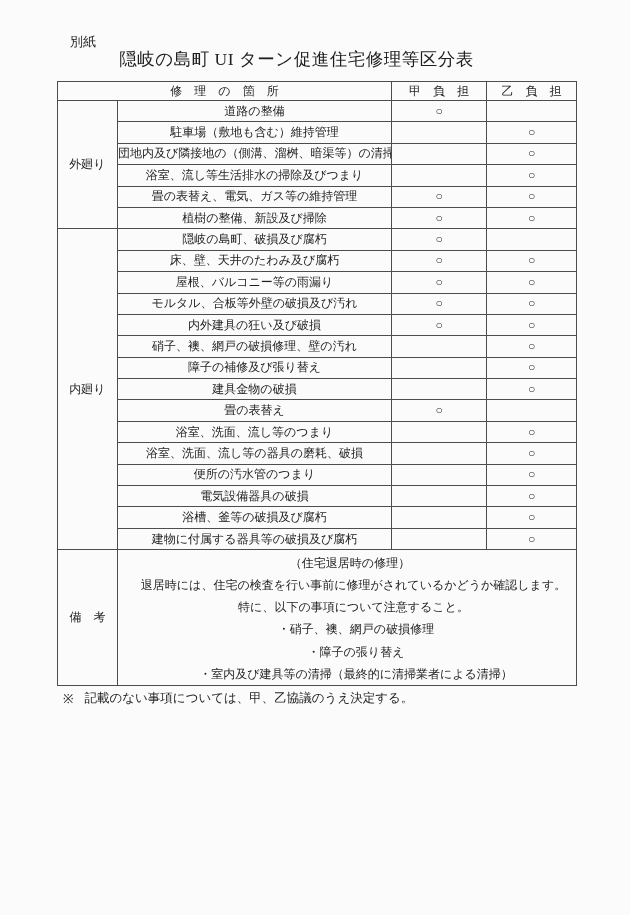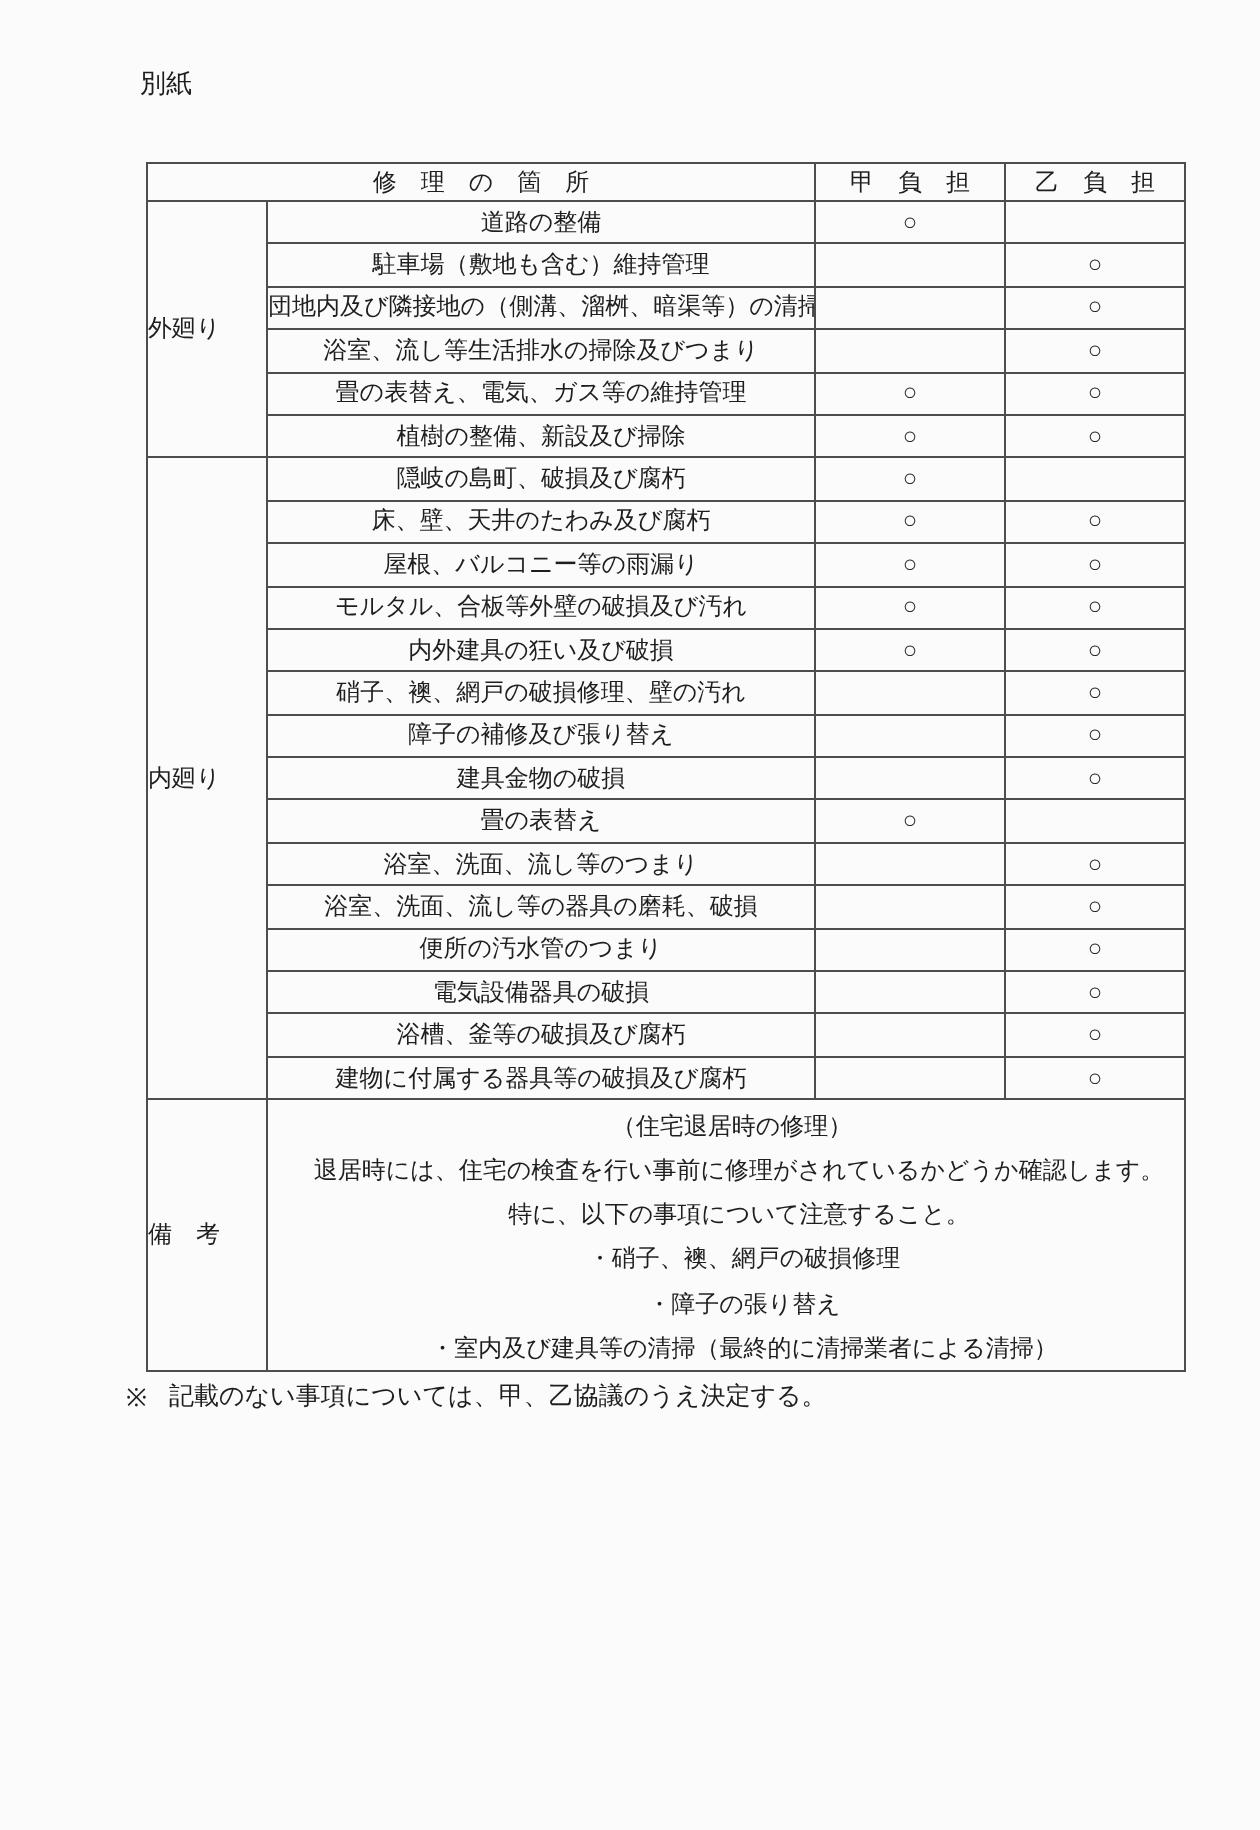--- a/index.html
+++ b/index.html
@@ -28,36 +28,35 @@
     letter-spacing:0.5px;
     white-space:nowrap;
   }
   table.main{
     position:absolute;
     left:57px;
     top:81px;
     width:519px;
     border-collapse:collapse;
     table-layout:fixed;
-    margin-left:16px;
   }
   table.main td{
     border:1px solid #4d4d4d;
     font-size:12px;
     padding:0;
     vertical-align:middle;
     overflow:hidden;
   }
   td.hd{
     height:18px;
     text-align:center;
     white-space:nowrap;
   }
   td.cat{
-    text-align:left;
+    text-align:center;
     white-space:nowrap;
   }
   td.item{
     height:20.4px;
     text-align:center;
     padding-left:8px;
     white-space:nowrap;
   }
   td.mark{
     text-align:center;
@@ -86,20 +85,21 @@
   }
   .fn-marker{margin-right:11px;}
 </style>
 </head>
 <body>
 
 <div class="page">
 
   <div class="attachment-label">別紙</div>
 
+  <div class="doc-title">隠岐の島町 UI ターン促進住宅修理等区分表</div>
 
   <table class="main">
     <colgroup>
       <col style="width:60px">
       <col style="width:274px">
       <col style="width:95px">
       <col style="width:90px">
     </colgroup>
     <tbody id="table-body">
       <tr>

